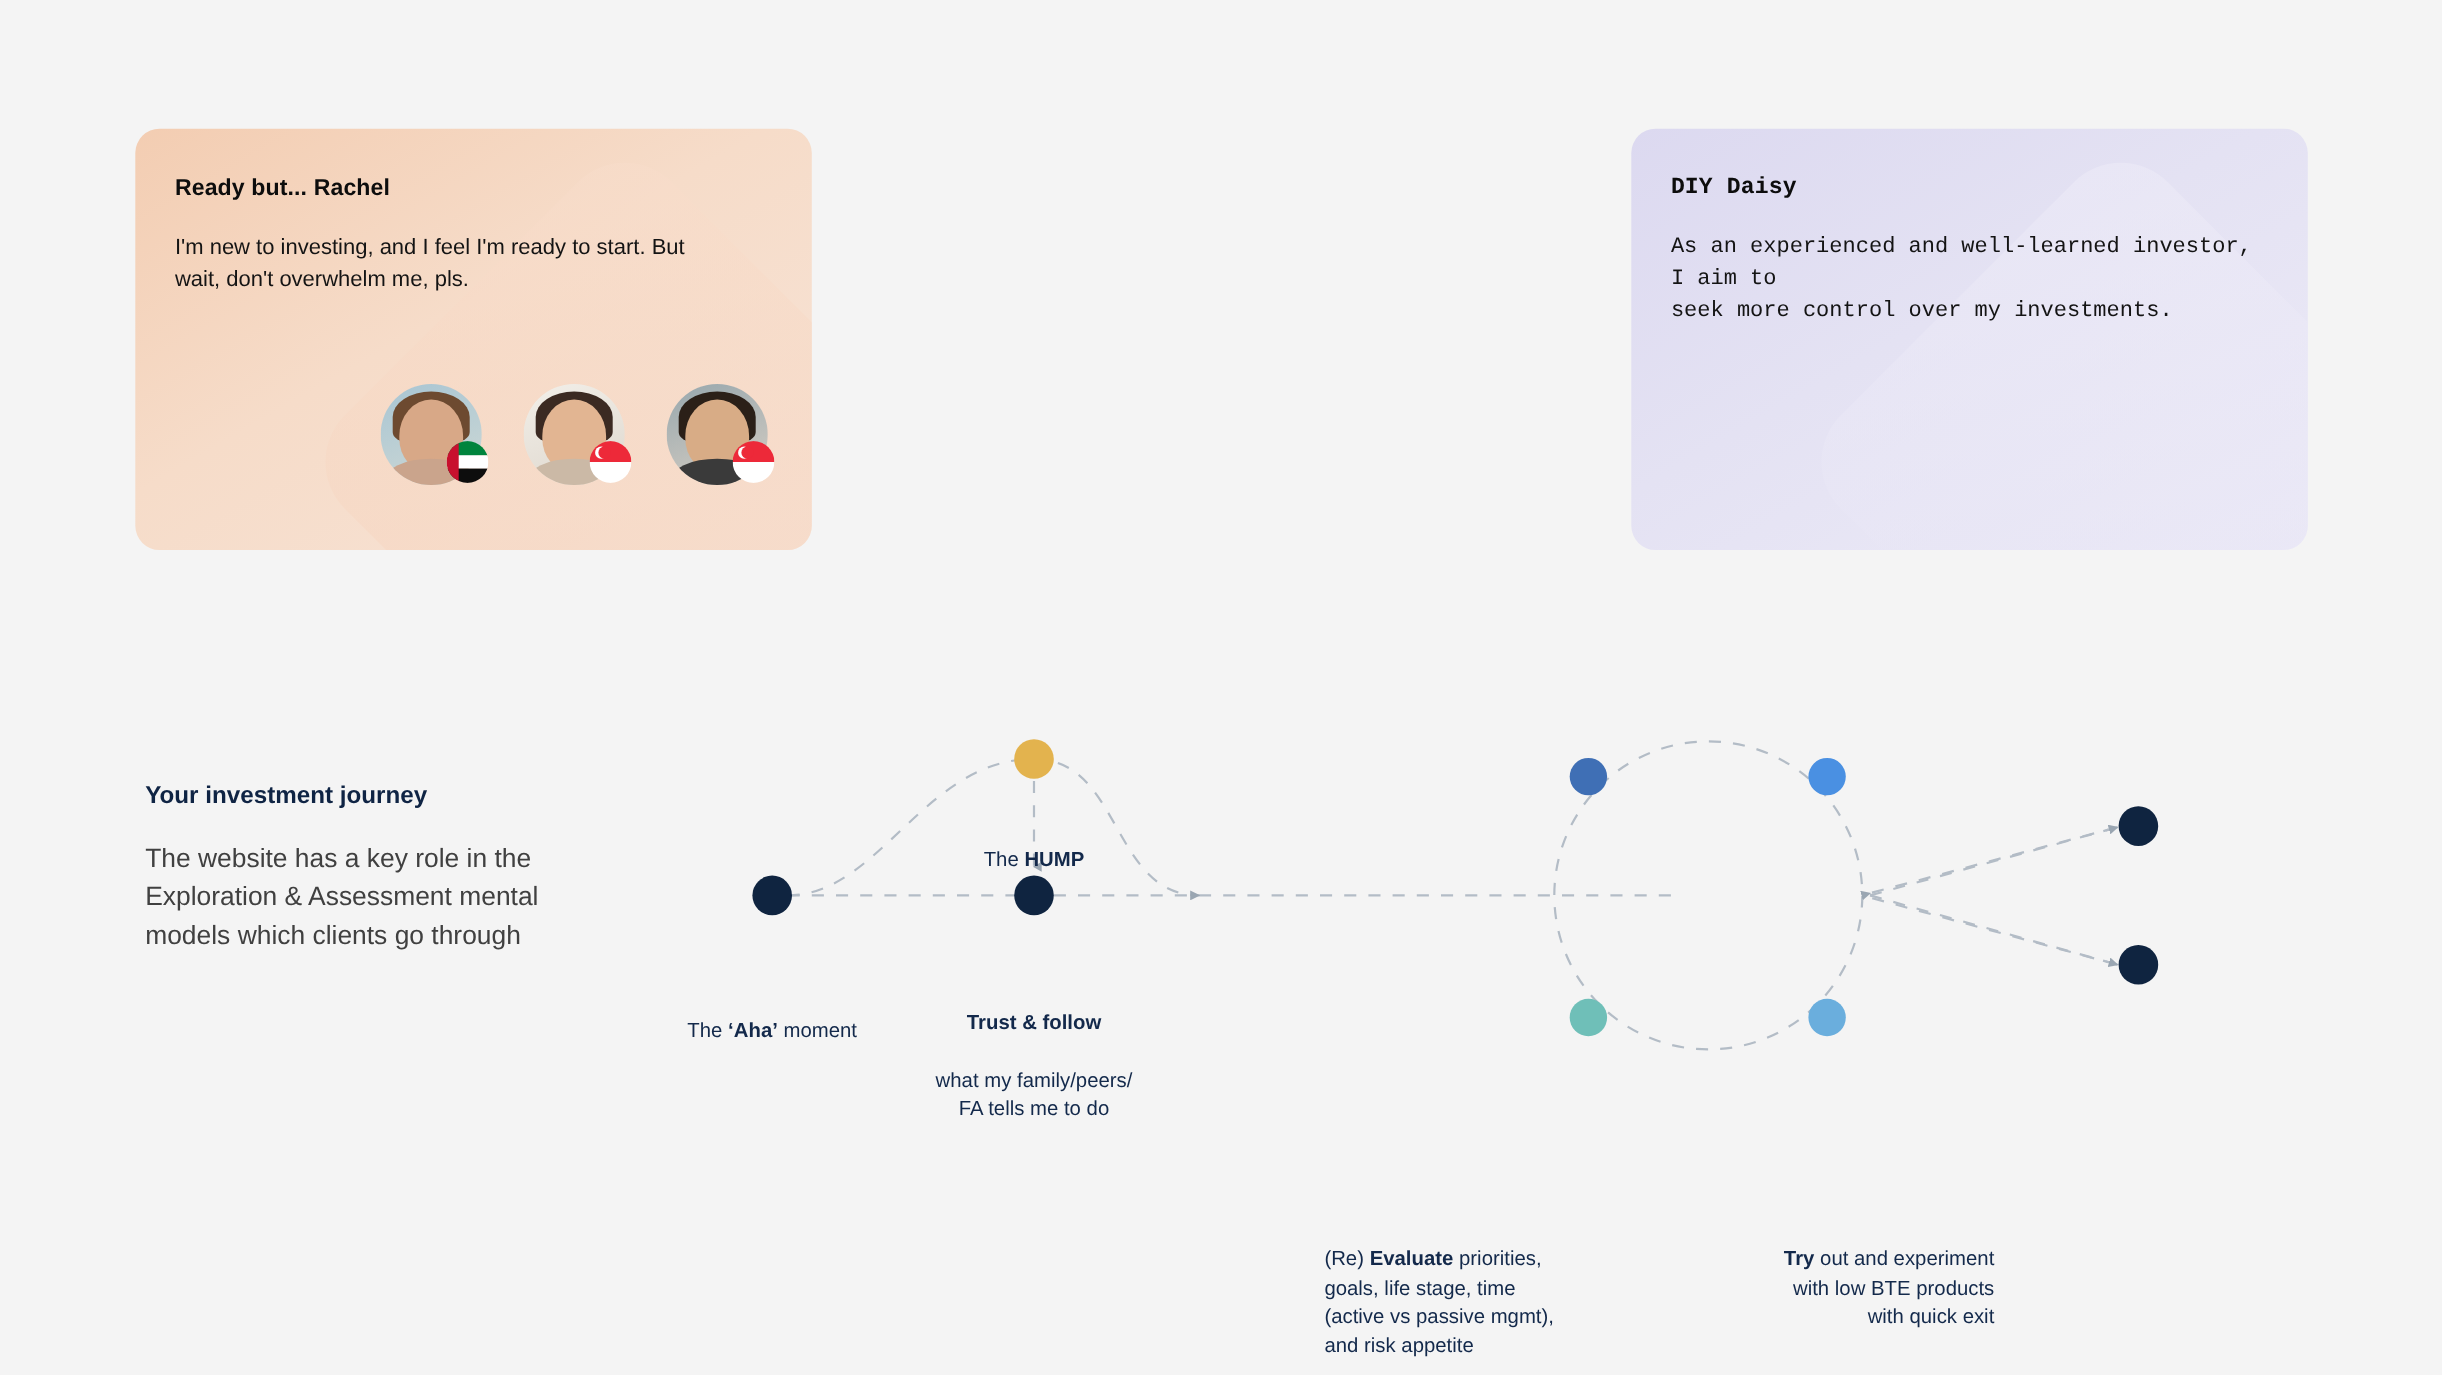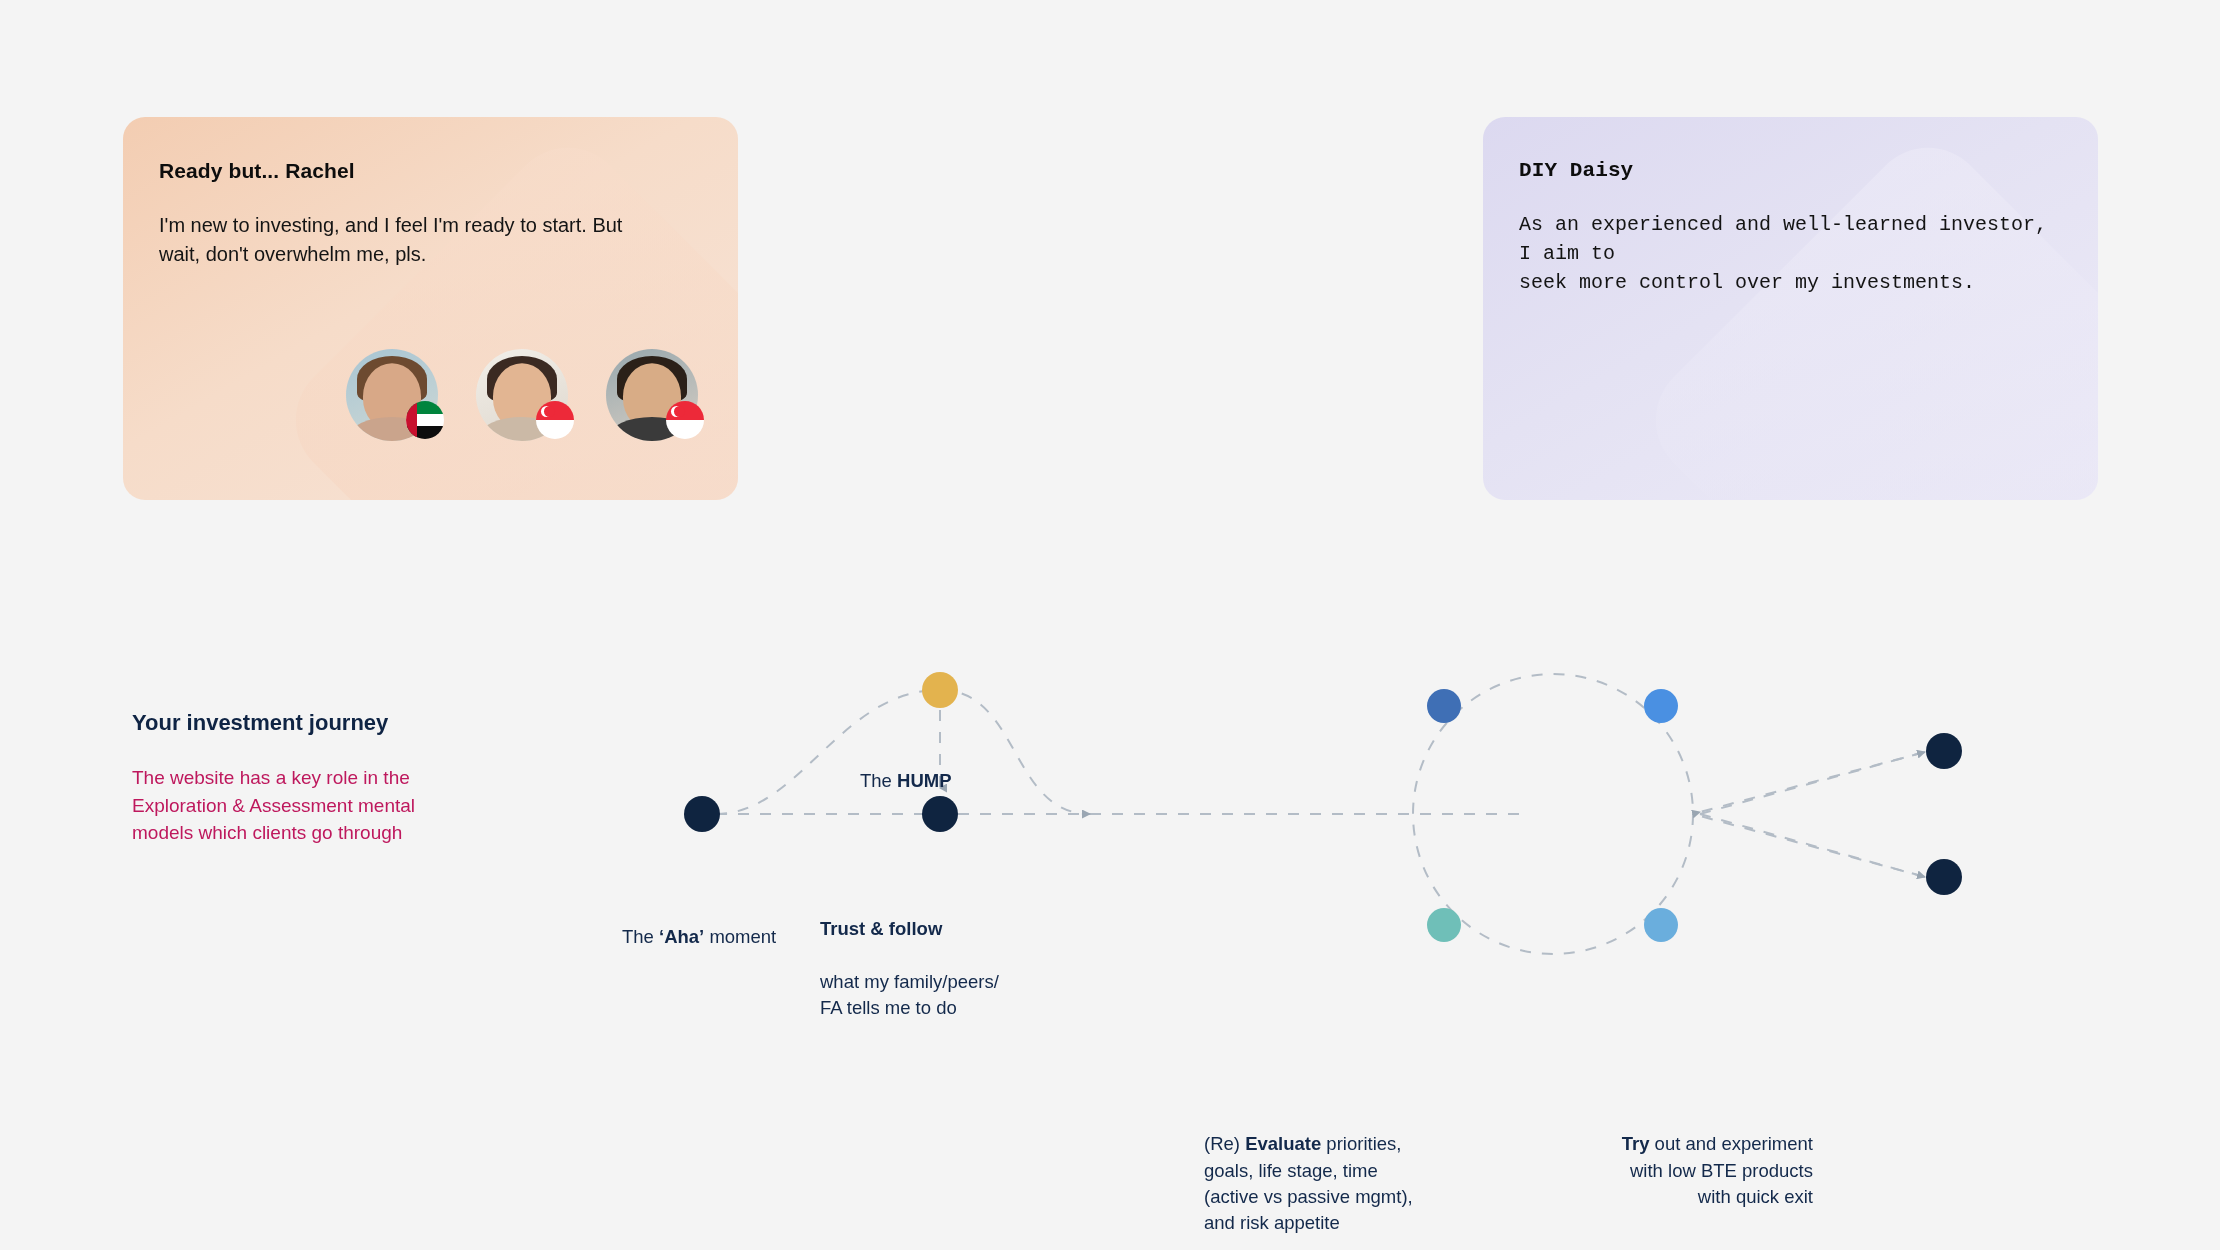--- a/index.html
+++ b/index.html
@@ -66,30 +66,30 @@
     box-shadow: 0 0 0 2px rgba(255,255,255,.0);
   }
   .flag > span { display: block; width: 100%; }
 
   
   .journey { position: absolute; left: 0; top: 520px; width: 2220px; height: 730px; }
   .journey-lead { position: absolute; left: 132px; top: 190px; width: 360px; }
   .journey-lead h3 {
     font-size: 22px; font-weight: 700; color: #0f2444; margin-bottom: 28px;
   }
-  .journey-lead p { font-size: 19px; line-height: 1.45; color: #be185d; }
+  .journey-lead p { font-size: 24px; line-height: 1.45; color: #404040; }
 
   svg.flow { position: absolute; left: 0; top: 0; width: 2220px; height: 730px; }
 
   .lbl {
     position: absolute; font-size: 18.5px; line-height: 1.42;
     color: #13294b; white-space: pre-line;
   }
   .lbl b { font-weight: 700; }
-  .lbl.c { }
+  .lbl.c { text-align: center; }
   .lbl.r { text-align: right; }
   .lbl.l { text-align: left; }
 </style>
 </head>
 <body>
 
 <div class="stage">
 
   <section class="cards">
 

